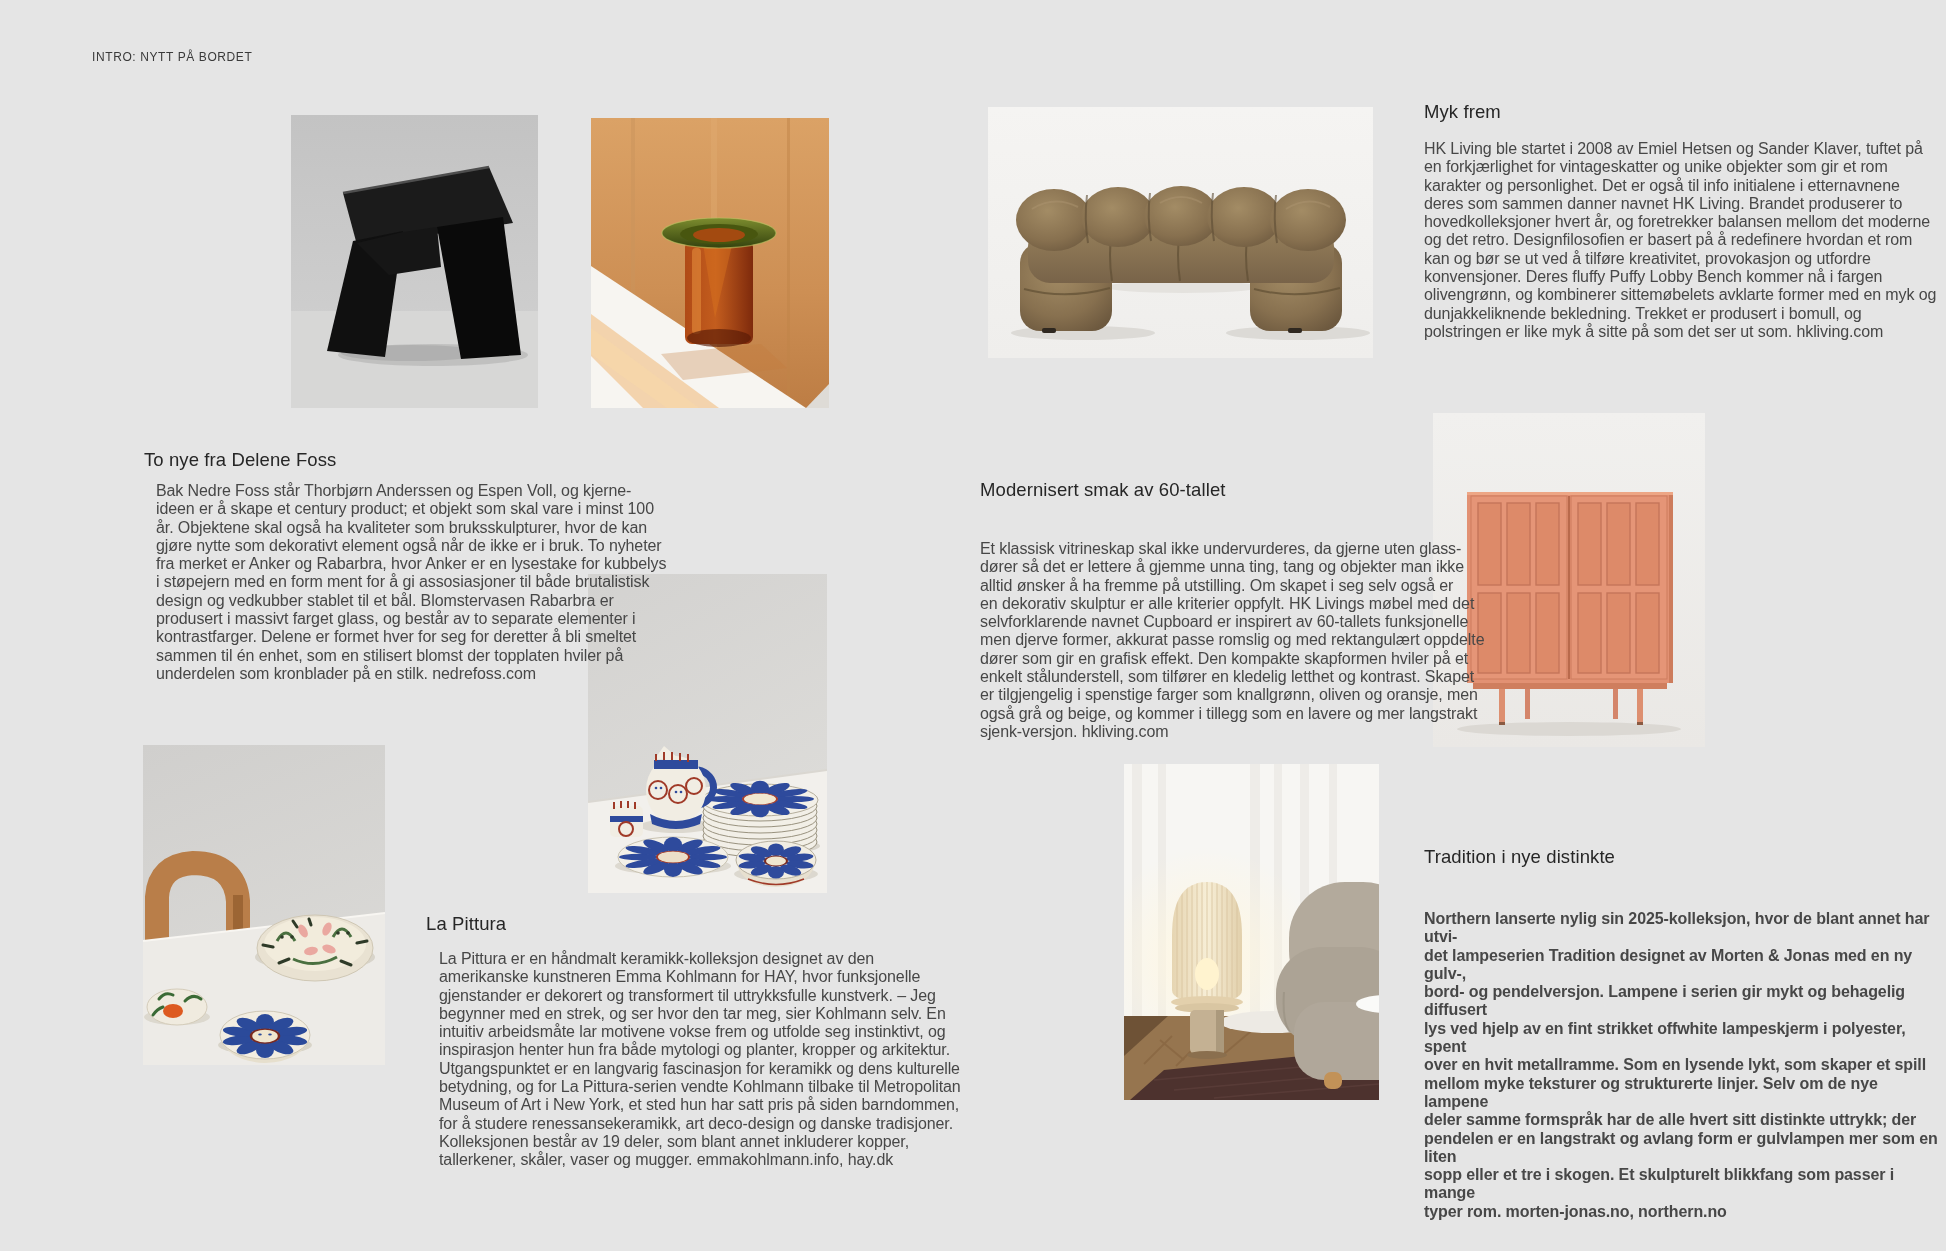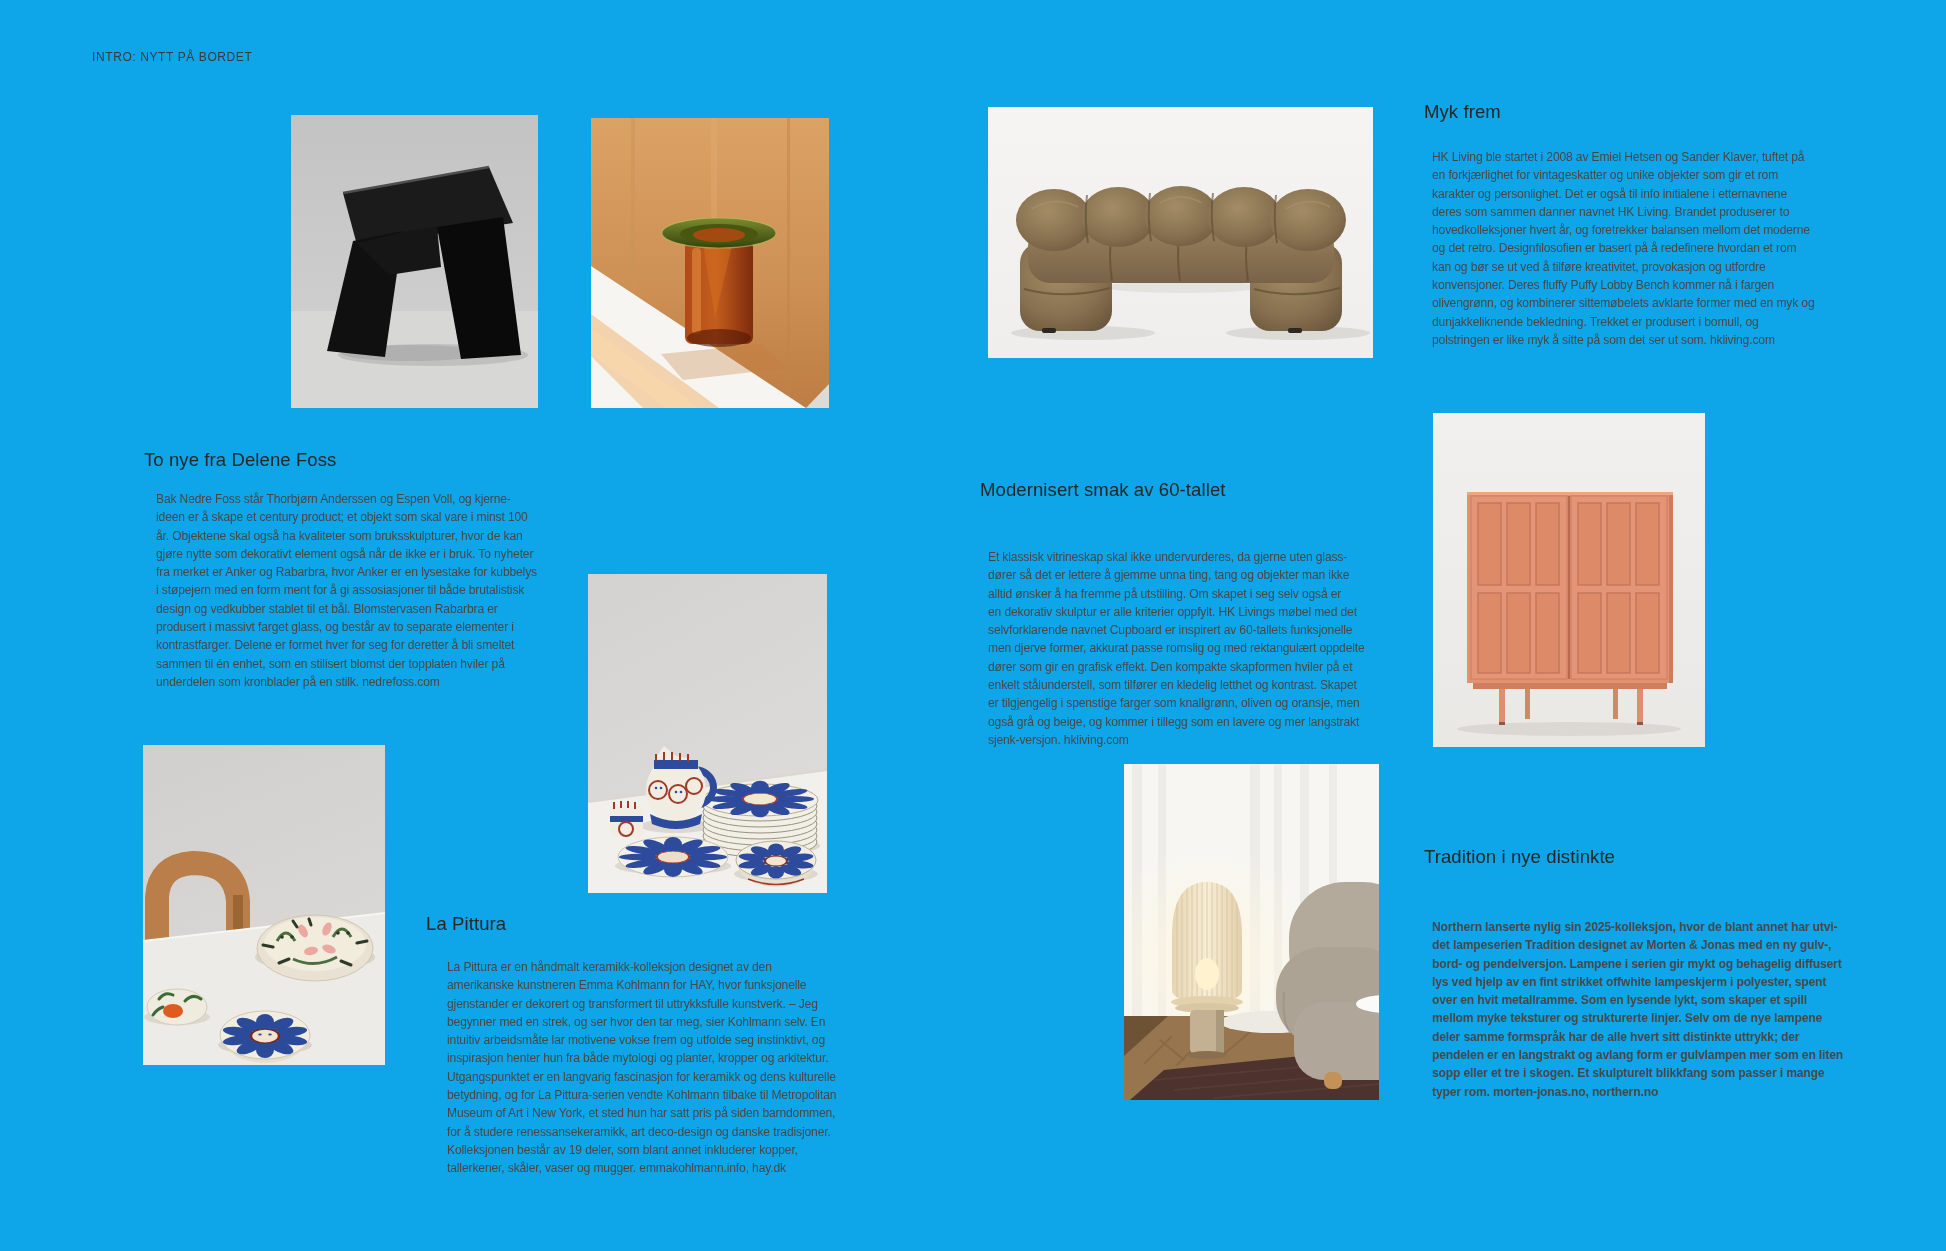--- a/index.html
+++ b/index.html
@@ -1,33 +1,33 @@
 <!DOCTYPE html>
 <html><head>
 <meta charset="utf-8">
 <style>
   html,body{margin:0;padding:0;background:#fff;}
-  .page{position:relative;width:1946px;height:1251px;background:#0ea5e9;overflow:hidden;
+  .page{position:relative;width:1946px;height:1251px;background:#e5e5e5;overflow:hidden;
         font-family:"Liberation Sans",sans-serif;}
   .kicker{position:absolute;left:92px;top:50px;font-size:12px;letter-spacing:.6px;color:#3a3a3a;}
   h2.head{position:absolute;margin:0;font-size:18.5px;font-weight:400;color:#262626;letter-spacing:.1px;}
-  p.body{position:absolute;margin:8px;font-size:12px;line-height:18.3px;letter-spacing:-0.1px;
+  p.body{position:absolute;margin:0;font-size:16px;line-height:18.3px;letter-spacing:-0.1px;
          color:#474747;white-space:pre-line;}
   figure.photo{position:absolute;margin:0;padding:0;}
   figure.photo svg{display:block;}
   
   #ph-stool   {left:291px;  top:115px;}
   #ph-vase    {left:591px;  top:118px;}
   #ph-bench   {left:988px;  top:107px;}
   #ph-cabinet {left:1433px; top:413px;}
   #ph-ceramics{left:588px;  top:574px;}
   #ph-chair   {left:143px;  top:745px;}
   #ph-lamp    {left:1124px; top:764px;}
   
-  #h-nedre{left:144px;top:449px;}   #p-nedre{left:148px;top:482px;}
+  #h-nedre{left:144px;top:449px;}   #p-nedre{left:156px;top:482px;}
   #h-myk{left:1424px;top:101px;}    #p-myk{left:1424px;top:140px;}
   #h-modern{left:980px;top:479px;text-align:center;}  #p-modern{left:980px;top:540px;}
   #h-pittura{left:426px;top:913px;} #p-pittura{left:439px;top:950px;}
   #h-trad{left:1424px;top:846px;}   #p-trad{left:1424px;top:910px;font-weight:bold;}
 </style>
 </head>
 <body>
 
 <div class="page">
 

